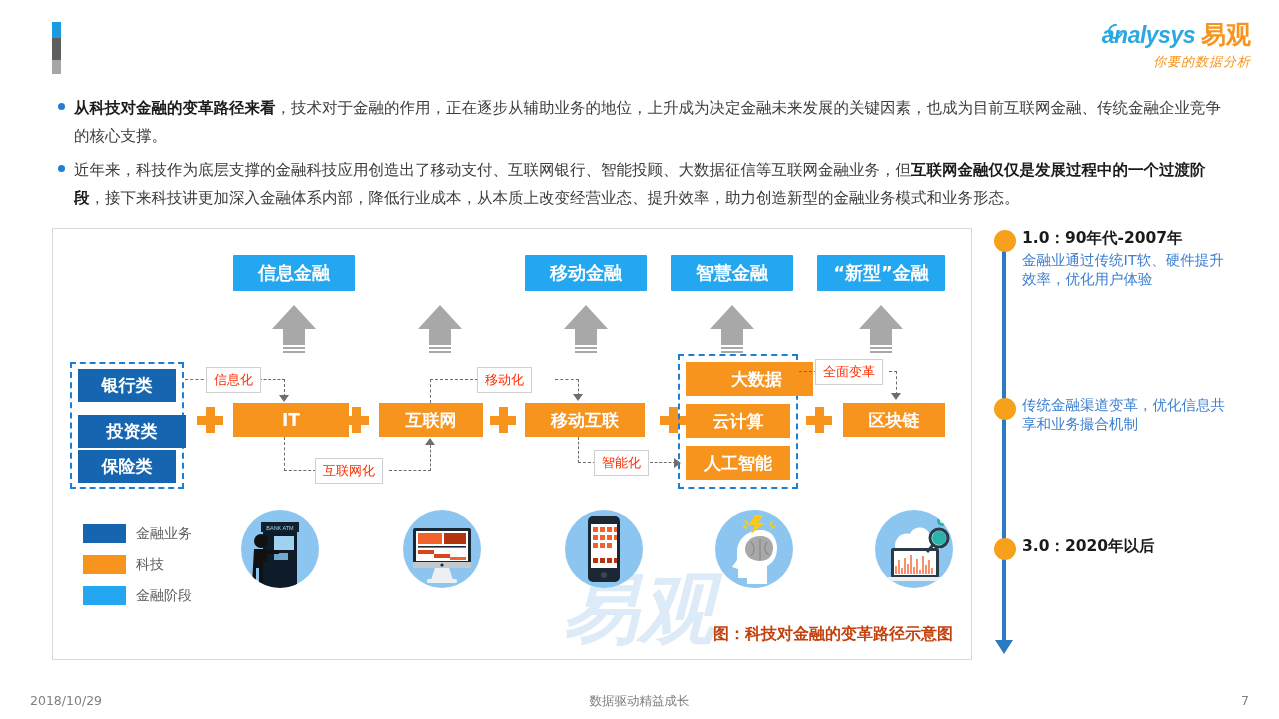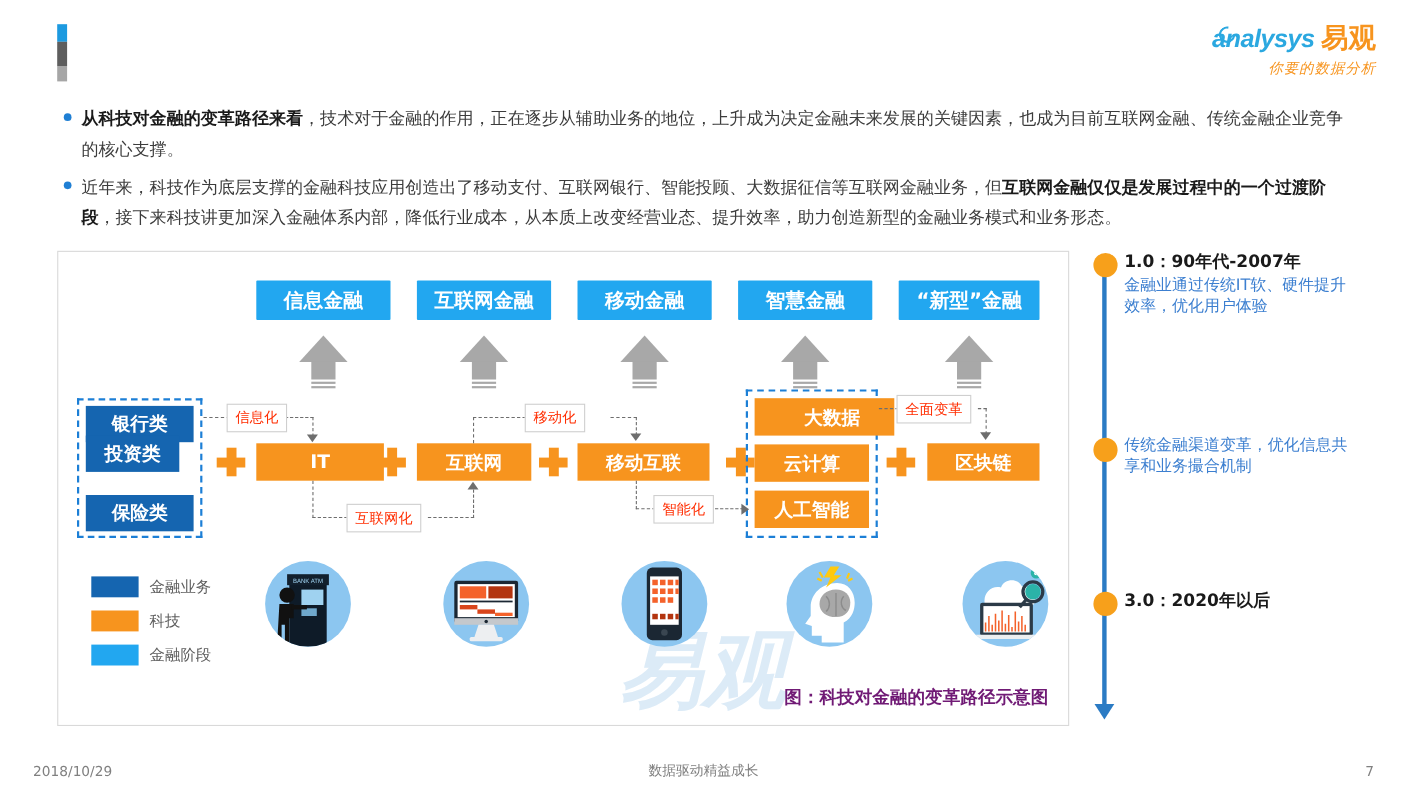--- a/index.html
+++ b/index.html
@@ -94,21 +94,21 @@
   #legend { position:absolute; left:30px; top:295px; }
   .legend-row { display:flex; align-items:center; margin-bottom:12px; }
   .legend-sw { width:43px; height:19px; margin-right:10px; }
   .legend-lb { font-size:14px; color:#5E5E5E; font-family:"DejaVu Sans",sans-serif;}
 
   
   .icon-circle { position:absolute; width:78px; height:78px; border-radius:50%;
       background:#8CC6F0; overflow:hidden; }
 
   .fig-caption { position:absolute; right:18px; bottom:14px; font-size:16px;
-      font-weight:bold; color:#701a75; font-family:"DejaVu Sans",sans-serif; }
+      font-weight:bold; color:#c2410c; font-family:"DejaVu Sans",sans-serif; }
 
   
   #timeline { position:absolute; left:994px; top:228px; width:240px; height:432px; }
   .tl-line { position:absolute; left:8px; top:8px; width:4px; height:410px; background:#2B7BC4; }
   .tl-arrow { position:absolute; left:1px; top:412px; width:0;height:0;
       border-left:9px solid transparent;border-right:9px solid transparent;
       border-top:14px solid #2B7BC4;}
   .tl-node { position:absolute; left:0px; width:22px; height:22px; border-radius:50%;
       background:#F7A01B; }
   .tl-item { position:absolute; left:28px; width:212px; }
@@ -164,23 +164,20 @@
     </div>
   </div>
 
   <div id="diagram">
 
     <div class="wm wm1">易观</div>
 
     <div class="stage-box" style="left:180px; top:26px; width:122px;">
       <span>信息金融</span>
     </div>
-    <div class="stage-box" style="left:326px; top:26px; width:122px;">
-      <span>互联网金融</span>
-    </div>
     <div class="stage-box" style="left:472px; top:26px; width:122px;">
       <span>移动金融</span>
     </div>
     <div class="stage-box" style="left:618px; top:26px; width:122px;">
       <span>智慧金融</span>
     </div>
     <div class="stage-box" style="left:764px; top:26px; width:128px;">
       <span>“新型”金融</span>
     </div>
 
@@ -212,21 +209,21 @@
       <div class="head"></div>
         <div class="shaft"></div>
         <div class="bar"></div>
         <div class="bar"></div>
     </div>
 
     <div class="dash-group" style="left:17px; top:133px; width:114px; height:127px;"></div>
     <div class="fin-box" style="left:25px; top:140px; width:98px;">
       <span>银行类</span>
     </div>
-    <div class="fin-box" style="left:25px; top:167px; width:85px;">
+    <div class="fin-box" style="left:25px; top:186px; width:108px;">
       <span>投资类</span>
     </div>
     <div class="fin-box" style="left:25px; top:221px; width:98px;">
       <span>保险类</span>
     </div>
 
     <div class="plus" style="left:144px; top:178px;"></div>
     <div class="plus" style="left:290px; top:178px;"></div>
     <div class="plus" style="left:437px; top:178px;"></div>
     <div class="plus" style="left:607px; top:178px;"></div>

